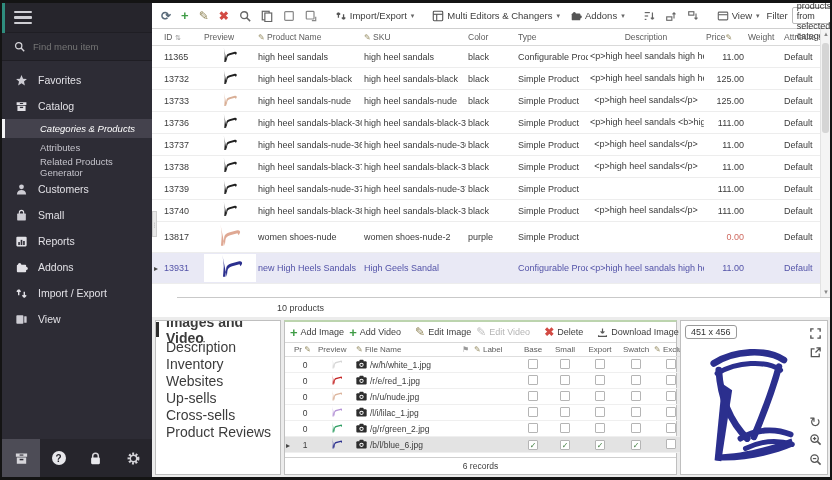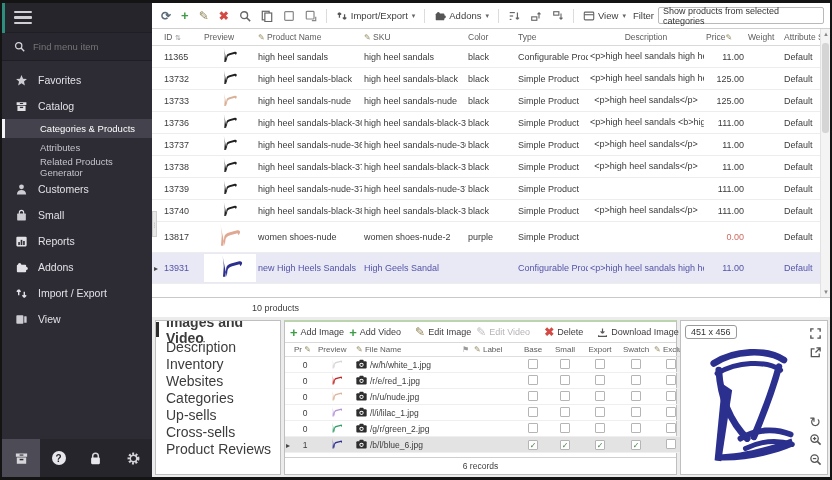--- a/index.html
+++ b/index.html
@@ -12,21 +12,21 @@
   .teal-edge { position:absolute; left:0; top:0; width:3px; height:30px; background:#2f8d7e; }
   .burger { width:18px; display:flex; flex-direction:column; gap:3px; cursor:pointer; }
   .burger i { display:block; height:2.5px; background:#cfcfd4; border-radius:1px; }
   .sb-search { height:28px; display:flex; align-items:center; gap:8px; padding:0 12px; background:#28272f; border-bottom:1px solid #1f1e24; }
   .sb-search svg { width:11px; height:11px; stroke:#9a99a2; fill:none; stroke-width:2; }
   .sb-search input { background:transparent; border:none; outline:none; color:#8b8a93; font-size:9.5px; width:100px; font-family:"Liberation Sans",sans-serif; }
   .sb-nav { flex:1; padding-top:6px; }
   .sb-item { height:26px; display:flex; align-items:center; gap:10px; padding-left:13px; font-size:10.5px; color:#e2e1e6; cursor:pointer; position:relative; }
   .sb-item svg { width:13px; height:13px; fill:#cdccd3; flex:none; }
   .sb-sub { height:19px; padding-left:38px; font-size:9.5px; color:#c4c3cb; }
-  .sb-sub.active { background:#44424d; color:#fff; }
+  .sb-sub.active { background:#44424d; color:#fff;font-style:italic; }
   .sb-sub.active::before { content:""; position:absolute; left:0; top:0; bottom:0; width:3px; background:#f2f2f4; }
   .sb-bottom { height:38px; background:#26252c; display:flex; align-items:center; }
   .sb-bsel { width:38px; height:38px; background:#4d4c56; display:flex; align-items:center; justify-content:center; cursor:pointer; }
   .sb-bico { flex:1; display:flex; align-items:center; justify-content:center; cursor:pointer; }
   .sb-bottom svg { width:15px; height:15px; fill:#e8e8ec; }
   .help-circ { width:14px; height:14px; border-radius:50%; background:#e8e8ec; color:#26252c; font-size:10px; font-weight:bold; display:flex; align-items:center; justify-content:center; }
 
   
   .main { flex:1; display:flex; flex-direction:column; background:#fff; min-width:0; }
   .topbar { height:26px; display:flex; align-items:center; gap:4px; padding:0 6px; border-bottom:1px solid #cfcfcf; font-size:9.5px; color:#3d3d3d; flex:none; }
@@ -57,21 +57,21 @@
   .price-red { color:#cf6a60 !important; }
   .shoe-s { width:17px; height:17px; }
   .shoe-m { width:26px; height:26px; }
   .selbg { background:#fff; display:inline-block; padding:0 14px; }
   .rowmark { color:#444; font-size:8px; }
   .editg { color:#9a9168; font-size:8px; }
   .vscroll { position:absolute; right:0; top:0; bottom:0; width:10px; background:#f4f4f4; border-left:1px solid #e2e2e2; cursor:pointer; }
   .vthumb { position:absolute; top:14px; left:1px; width:7px; height:90px; background:#d5d5d5; border-radius:3px; }
   .varr { position:absolute; left:2px; font-size:6px; color:#888; }
   .splitter { position:absolute; left:0; top:182px; width:5px; height:26px; background:#e8e8e8; border:1px solid #cfcfcf; display:flex; align-items:center; justify-content:center; font-size:6px; color:#888; cursor:col-resize; }
-  .grid-footer { height:20px; border-top:1px solid #c9c9c9; display:flex; align-items:center; font-size:9px; color:#3c3c3c; padding-left:100px; flex:none; background:#fff; }
+  .grid-footer { height:20px; border-top:1px solid #c9c9c9; display:flex; align-items:center; font-size:9px; color:#3c3c3c; padding-left:100px; flex:none; background:#fff;margin-left:25px; }
 
   
   .bottom { flex:1; background:#ececec; display:flex; gap:3px; padding:3px 2px 2px 3px; min-height:0; }
   .tabs-box { width:126px; background:#fff; border:1px solid #bfbfbf; flex:none; overflow:hidden; }
   .tab { height:17px; display:flex; align-items:center; padding-left:10px; font-size:14px; color:#3c3c3c; cursor:pointer; position:relative; }
   .tab.active { font-weight:bold; }
   .tab.active::before { content:""; position:absolute; left:0; top:1px; bottom:1px; width:3px; background:#2d2d2d; }
   .images-box { flex:1; background:#fff; border:1px solid #bfbfbf; border-top:2px solid #bcd4ae; display:flex; flex-direction:column; min-width:0; }
   .ibar { height:21px; display:flex; align-items:center; gap:5px; padding:0 5px; border-bottom:1px solid #d9d9d9; font-size:9px; color:#3d3d3d; flex:none; }
   .ibtn { display:flex; align-items:center; gap:3px; cursor:pointer; white-space:nowrap; }
@@ -373,20 +373,27 @@
         </span>
       <span class="tsep"></span>
       <span class="tbtn">
         <svg style="color:#555">
             <use href="#i-impexp"></use>
           </svg>
         <span>Import/Export</span>
           <span class="caret">▾</span>
       </span>
       <span class="tsep"></span>
+      <span class="tbtn">
+        <svg style="color:#555">
+            <use href="#i-multi"></use>
+          </svg>
+        <span>Multi Editors &amp; Changers</span>
+          <span class="caret">▾</span>
+      </span>
       <span class="tbtn">
         <svg style="color:#555">
             <use href="#i-puzzle"></use>
           </svg>
         <span>Addons</span>
           <span class="caret">▾</span>
       </span>
       <span class="tsep"></span>
       <span class="tbtn">
           <svg style="color:#666">
@@ -613,21 +620,20 @@
       <span>10 products</span>
     </div>
 
     <div class="bottom">
 
       <div class="tabs-box">
         <div class="tab active">Images and Video</div>
         <div class="tab">Description</div>
         <div class="tab">Inventory</div>
         <div class="tab">Websites</div>
-        <div class="tab">Categories</div>
         <div class="tab">Up-sells</div>
         <div class="tab">Cross-sells</div>
         <div class="tab">Product Reviews</div>
       </div>
 
       <div class="images-box">
         <div class="ibar">
           <span class="ibtn">
               <span class="tglyph g-add">+</span>
               <span>Add Image</span>

